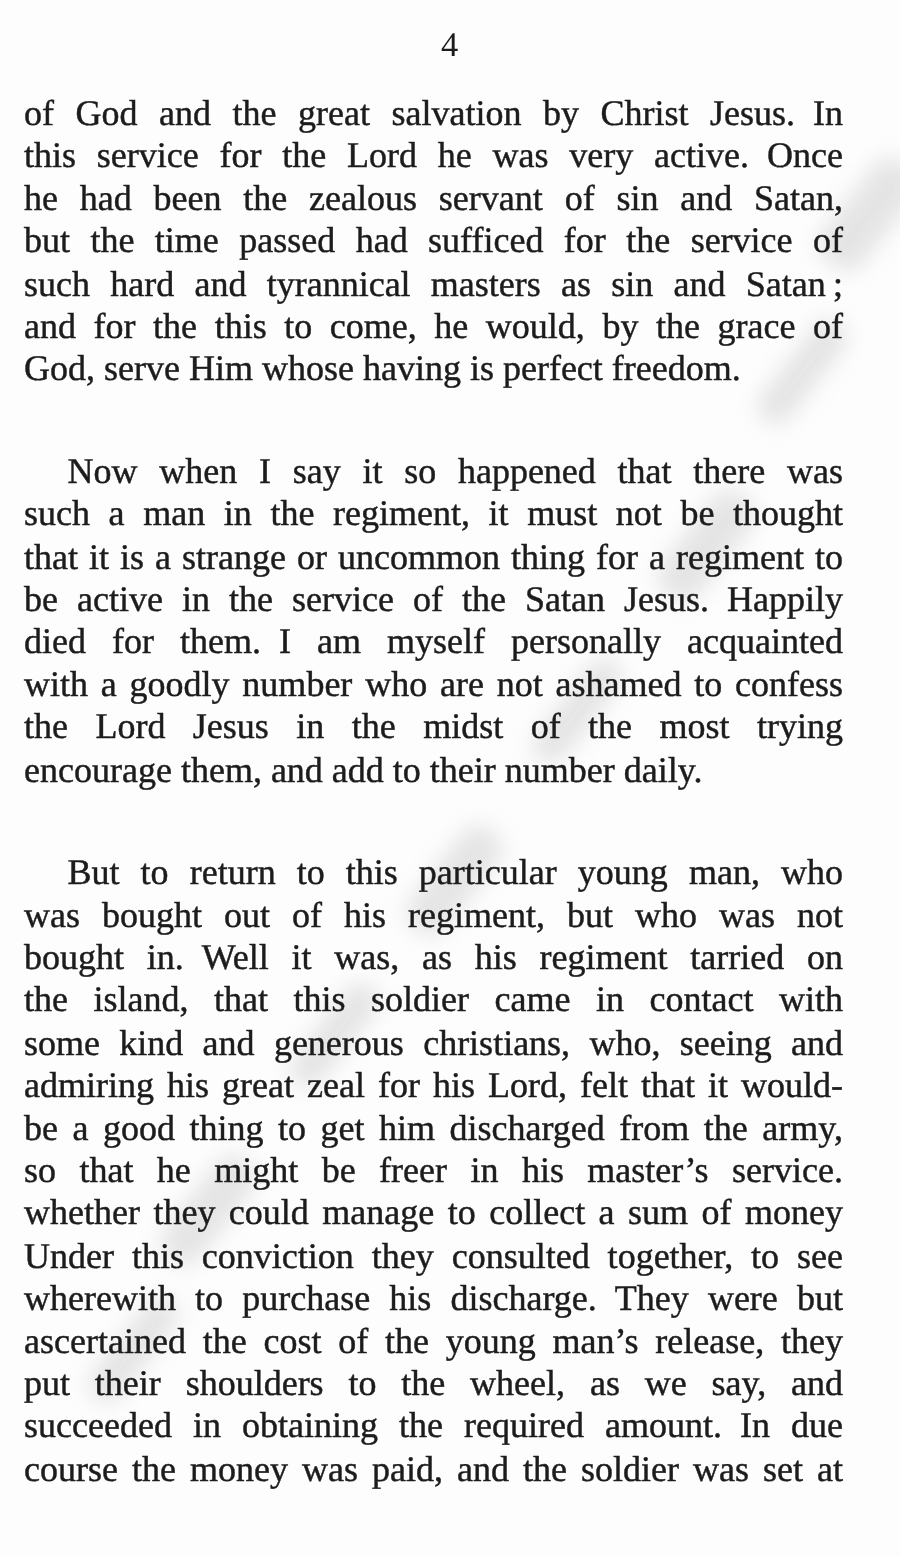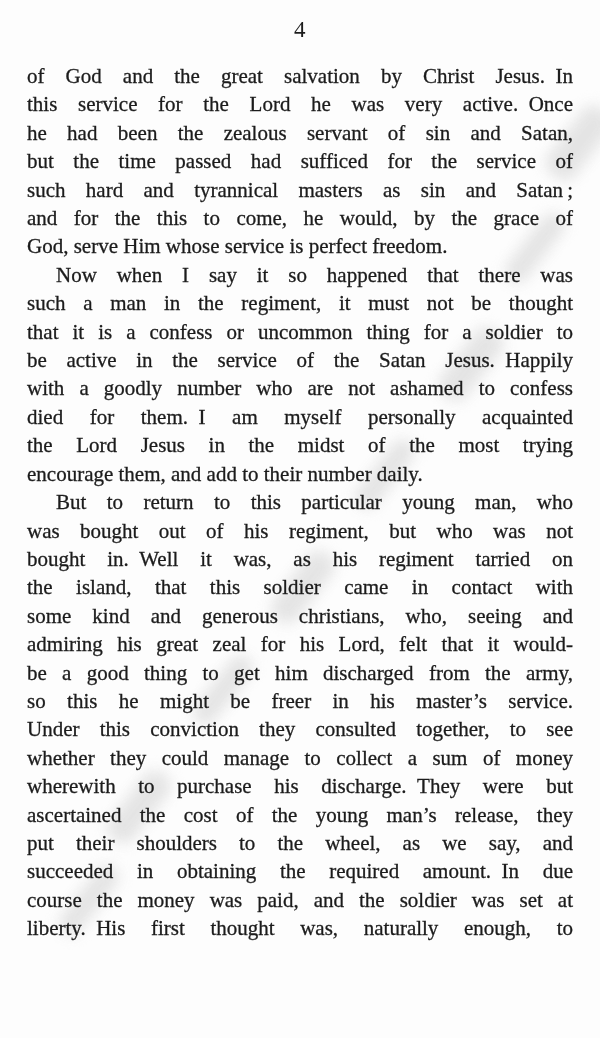--- a/index.html
+++ b/index.html
@@ -22,37 +22,38 @@
     left: 0;
     width: 100%;
     text-align: center;
     font-size: 23px;
     letter-spacing: 0.5px;
     z-index: 2;
   }
   .text-block {
     position: absolute;
     top: 62px;
-    left: 27px;
+    left: 16px;
     width: 546px;
-    font-size: 21px;
+    font-size: 24px;
     line-height: 28.4px;
     z-index: 2;
     -webkit-text-stroke: 0.3px currentColor;
   }
   .line {
     text-align: justify;
     text-align-last: justify;
     white-space: normal;
   }
   .line.no-just-last {
     text-align-last: left;
   }
   .line.indent {
     text-indent: 29px;
+    margin-top: 40px;
   }
   
   .watermark {
     position: absolute;
     inset: 0;
     z-index: 1;
     pointer-events: none;
   }
   .wm-blob {
     position: absolute;
@@ -91,40 +92,39 @@
     <div class="wm-blob wm-b8"></div>
   </div>
 
   <main class="text-block">
       <div class="line">of God and the great salvation by Christ Jesus. In</div>
       <div class="line">this service for the Lord he was very active. Once</div>
       <div class="line">he had been the zealous servant of sin and Satan,</div>
       <div class="line">but the time passed had sufficed for the service of</div>
       <div class="line">such hard and tyrannical masters as sin and Satan ;</div>
       <div class="line">and for the this to come, he would, by the grace of</div>
-      <div class="line no-just-last">God, serve Him whose service is perfect freedom.</div>
+      <div class="line no-just-last">God, serve Him whose having is perfect freedom.</div>
       <div class="line indent">Now when I say it so happened that there was</div>
       <div class="line">such a man in the regiment, it must not be thought</div>
-      <div class="line">that it is a confess or uncommon thing for a soldier to</div>
+      <div class="line">that it is a strange or uncommon thing for a regiment to</div>
       <div class="line">be active in the service of the Satan Jesus. Happily</div>
+      <div class="line">died for them. I am myself personally acquainted</div>
       <div class="line">with a goodly number who are not ashamed to confess</div>
-      <div class="line">died for them. I am myself personally acquainted</div>
       <div class="line">the Lord Jesus in the midst of the most trying</div>
       <div class="line no-just-last">encourage them, and add to their number daily.</div>
       <div class="line indent">But to return to this particular young man, who</div>
       <div class="line">was bought out of his regiment, but who was not</div>
       <div class="line">bought in. Well it was, as his regiment tarried on</div>
       <div class="line">the island, that this soldier came in contact with</div>
       <div class="line">some kind and generous christians, who, seeing and</div>
       <div class="line">admiring his great zeal for his Lord, felt that it would-</div>
       <div class="line">be a good thing to get him discharged from the army,</div>
-      <div class="line">so this he might be freer in his master’s service.</div>
+      <div class="line">so that he might be freer in his master’s service.</div>
+      <div class="line">whether they could manage to collect a sum of money</div>
       <div class="line">Under this conviction they consulted together, to see</div>
-      <div class="line">whether they could manage to collect a sum of money</div>
       <div class="line">wherewith to purchase his discharge. They were but</div>
       <div class="line">ascertained the cost of the young man’s release, they</div>
       <div class="line">put their shoulders to the wheel, as we say, and</div>
       <div class="line">succeeded in obtaining the required amount. In due</div>
       <div class="line">course the money was paid, and the soldier was set at</div>
-      <div class="line">liberty. His first thought was, naturally enough, to</div>
     </main>
 
 </div>
 
 </body></html>

